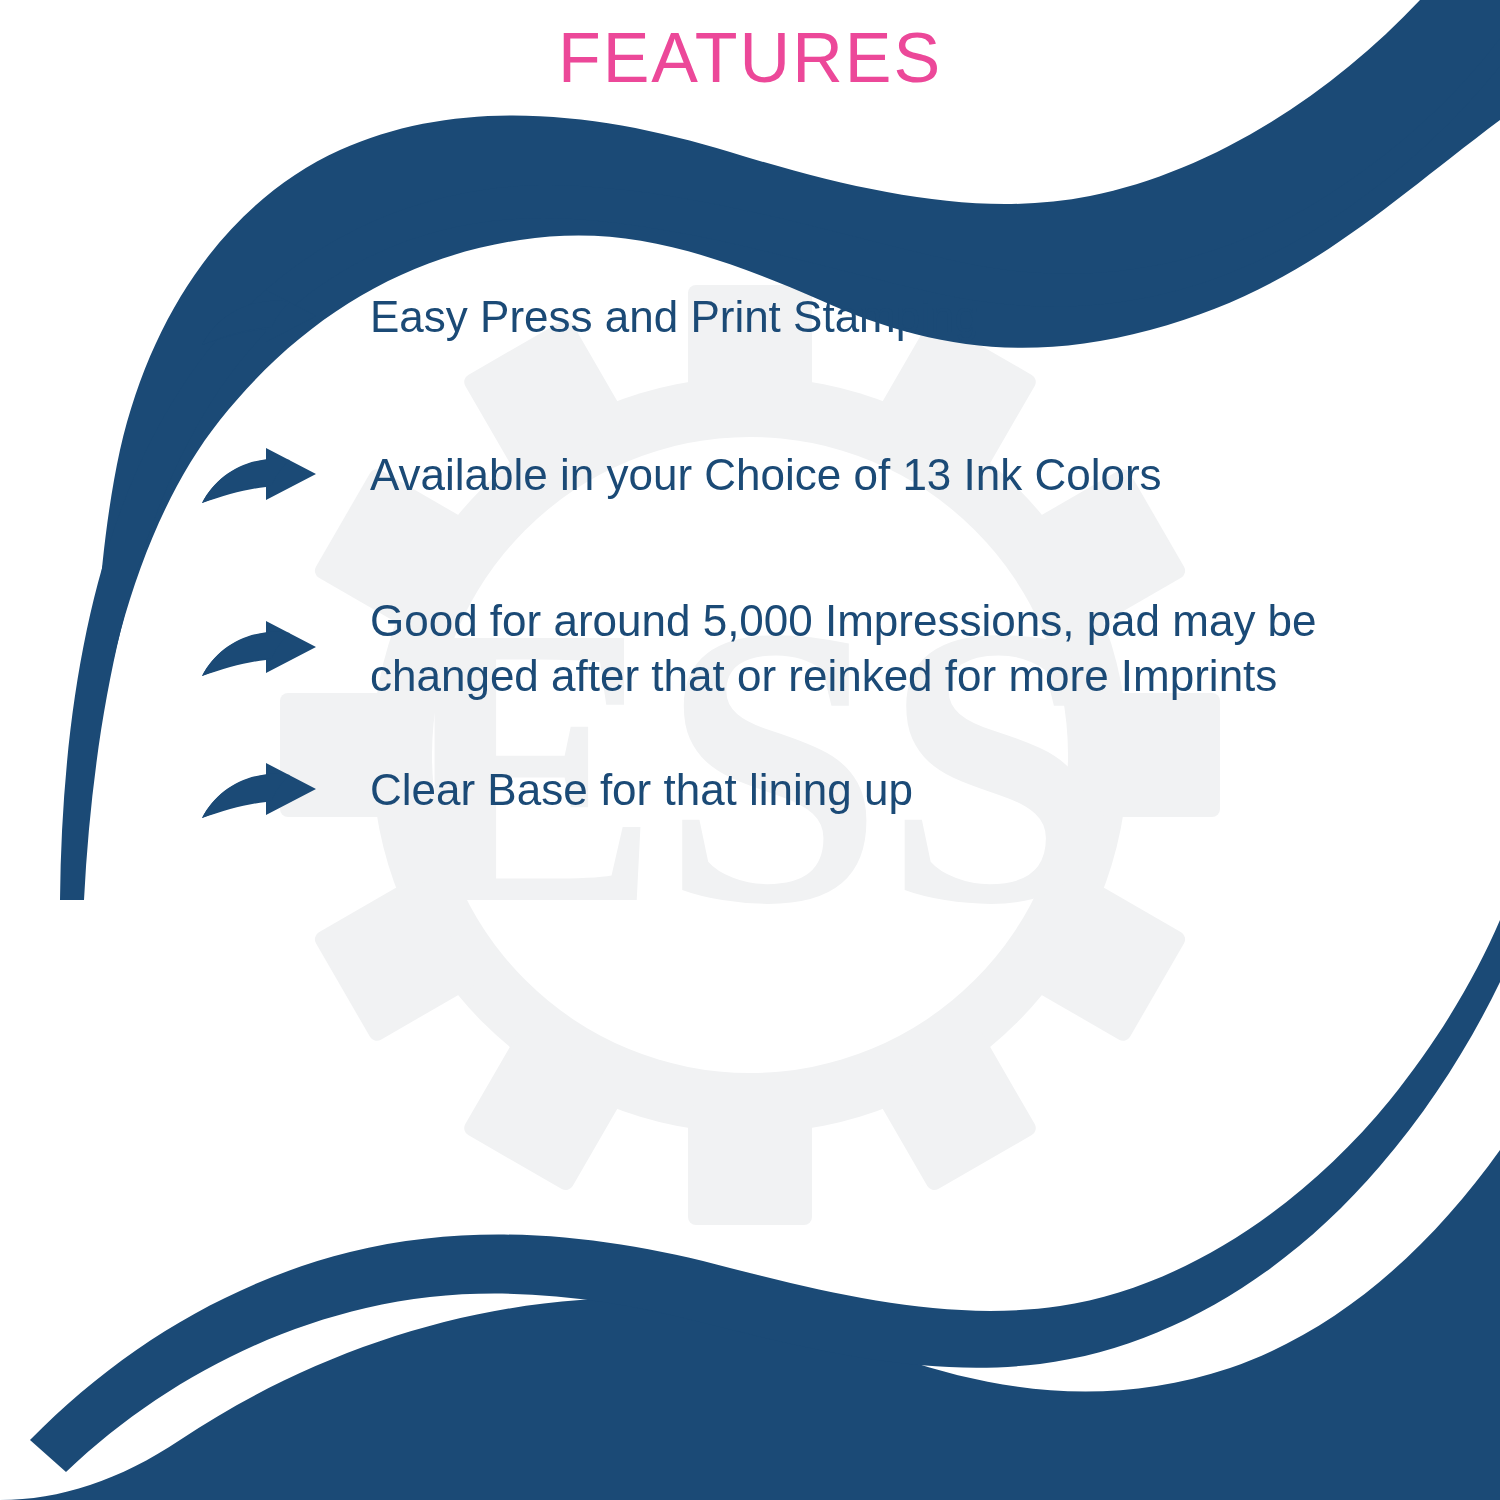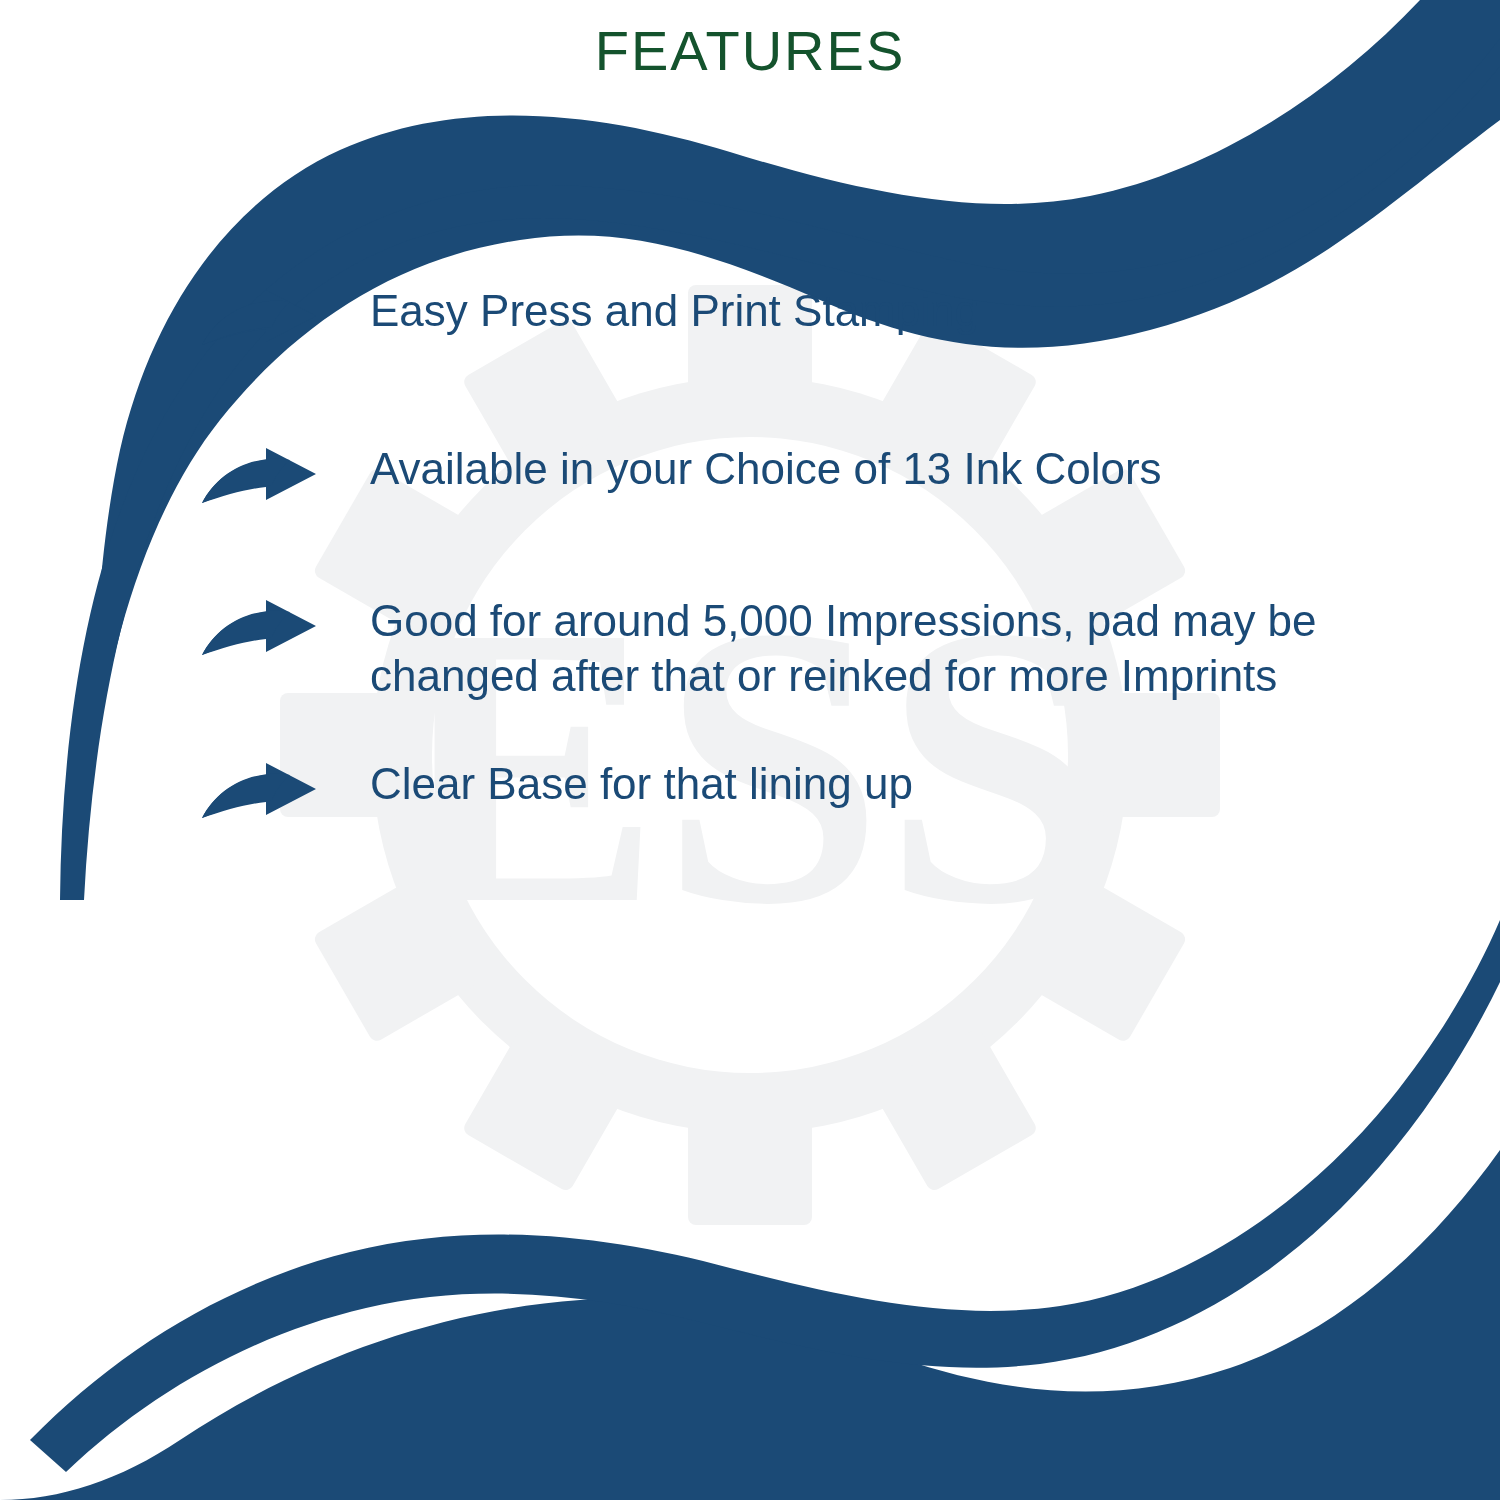--- a/index.html
+++ b/index.html
@@ -29,40 +29,40 @@
   .watermark-svg  { z-index: 2; }
 
   
   .header-title {
     position: absolute;
     z-index: 5;
     left: 0;
     top: 22px;
     width: 1500px;
     text-align: center;
-    color: #14532d;
-    font-size: 56px;
+    color: #ec4899;
+    font-size: 70px;
     line-height: 1.05;
     letter-spacing: 2px;
     font-weight: 400;
     font-family: "Liberation Sans", sans-serif;
     white-space: nowrap;
   }
 
   
   .features {
     position: absolute;
     z-index: 6;
     left: 200px;
     top: 283px;
     width: 1280px;
   }
   .feature-row {
     display: flex;
-    align-items: flex-start;
+    align-items: center;
     margin-bottom: 84px;
   }
   .feature-row:last-child { margin-bottom: 0; }
 
   .arrow-icon {
     flex: 0 0 auto;
     width: 118px;
     height: 62px;
     margin-right: 52px;
     margin-top: 6px;

